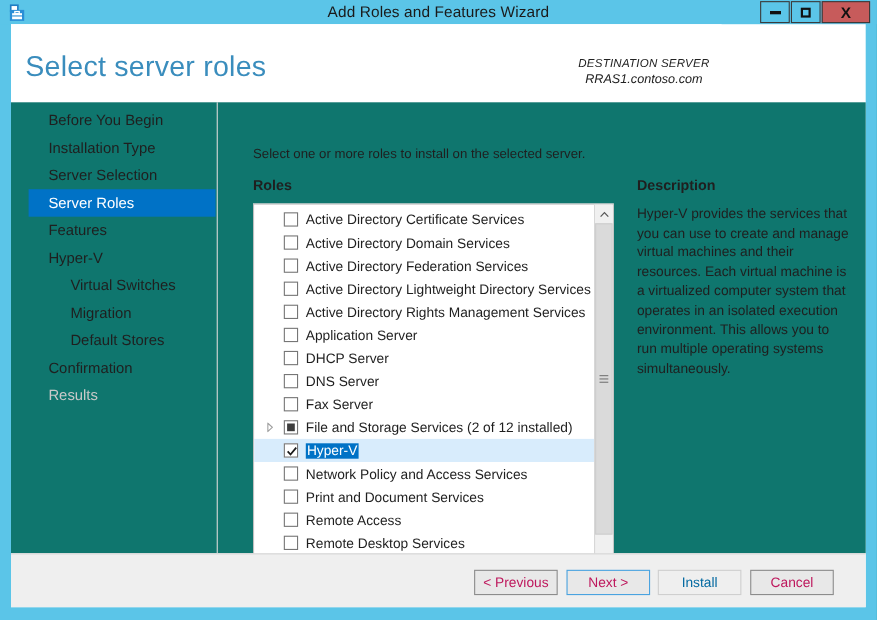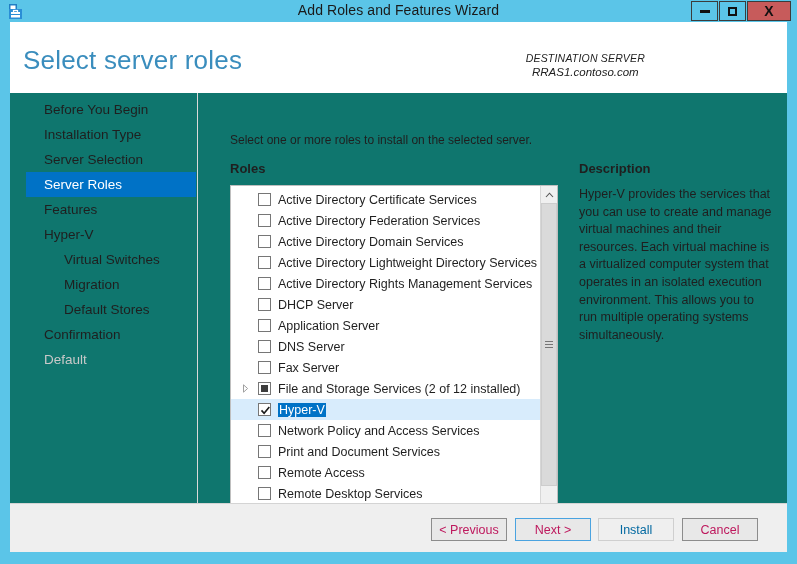--- a/index.html
+++ b/index.html
@@ -380,21 +380,21 @@
         <div class="nav-item" style="top:4px;">Before You Begin</div>
         <div class="nav-item" style="top:29px;">Installation Type</div>
         <div class="nav-item" style="top:54px;">Server Selection</div>
         <div class="nav-item" style="top:104px;">Features</div>
         <div class="nav-item active" style="top:79px;">Server Roles</div>
         <div class="nav-item" style="top:129px;">Hyper-V</div>
         <div class="nav-item sub" style="top:154px;">Virtual Switches</div>
         <div class="nav-item sub" style="top:179px;">Migration</div>
         <div class="nav-item sub" style="top:204px;">Default Stores</div>
         <div class="nav-item" style="top:229px;">Confirmation</div>
-        <div class="nav-item disabled" style="top:254px;">Default</div>
+        <div class="nav-item disabled" style="top:254px;">Results</div>
       </div>
 
       <div id="main">
 
         <div id="instruction">Select one or more roles to install on the selected server.</div>
         <div id="roles-label">Roles</div>
         <div id="desc-label">Description</div>
         <div id="desc-text">Hyper-V provides the services that you can use to create and manage virtual machines and their resources. Each virtual machine is a virtualized computer system that operates in an isolated execution environment. This allows you to run multiple operating systems simultaneously.</div>
 
         <div id="roles-box">
@@ -403,51 +403,51 @@
 
             <div class="role-row">
               <span class="expander"></span>
               <span class="cbx"></span>
               <span class="role-label">Active Directory Certificate Services</span>
             </div>
 
             <div class="role-row">
               <span class="expander"></span>
               <span class="cbx"></span>
+              <span class="role-label">Active Directory Domain Services</span>
+            </div>
+
+            <div class="role-row">
+              <span class="expander"></span>
+              <span class="cbx"></span>
               <span class="role-label">Active Directory Federation Services</span>
             </div>
 
             <div class="role-row">
               <span class="expander"></span>
               <span class="cbx"></span>
-              <span class="role-label">Active Directory Domain Services</span>
-            </div>
-
-            <div class="role-row">
-              <span class="expander"></span>
-              <span class="cbx"></span>
               <span class="role-label">Active Directory Lightweight Directory Services</span>
             </div>
 
             <div class="role-row">
               <span class="expander"></span>
               <span class="cbx"></span>
               <span class="role-label">Active Directory Rights Management Services</span>
             </div>
 
             <div class="role-row">
               <span class="expander"></span>
               <span class="cbx"></span>
+              <span class="role-label">Application Server</span>
+            </div>
+
+            <div class="role-row">
+              <span class="expander"></span>
+              <span class="cbx"></span>
               <span class="role-label">DHCP Server</span>
-            </div>
-
-            <div class="role-row">
-              <span class="expander"></span>
-              <span class="cbx"></span>
-              <span class="role-label">Application Server</span>
             </div>
 
             <div class="role-row">
               <span class="expander"></span>
               <span class="cbx"></span>
               <span class="role-label">DNS Server</span>
             </div>
 
             <div class="role-row">
               <span class="expander"></span>

